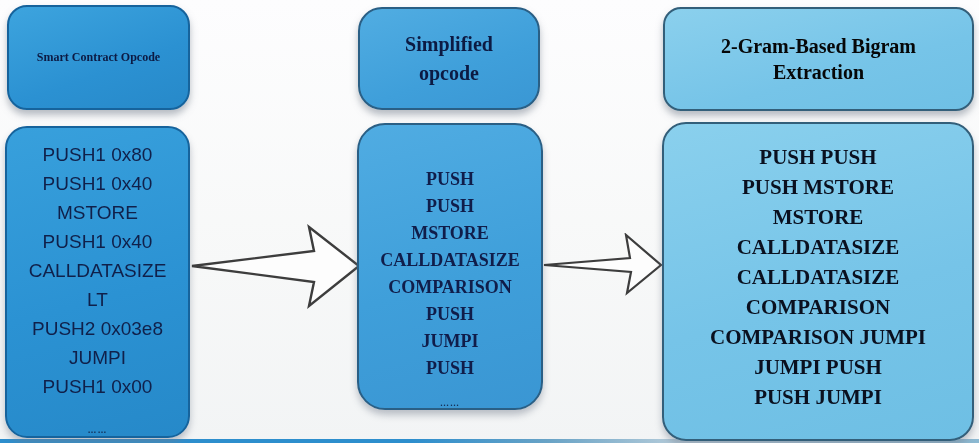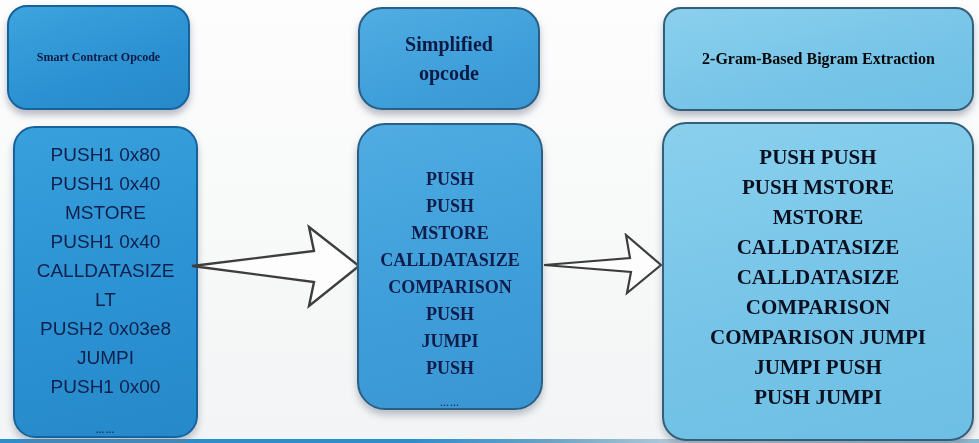--- a/index.html
+++ b/index.html
@@ -42,21 +42,20 @@
   }
   .c1b {
     left: 5px; top: 126px; width: 185px; height: 312px;
     border-radius: 22px;
     background: linear-gradient(165deg, #38a0dc 0%, #2b92d3 55%, #2689c9 100%);
     border: 2px solid #16639c;
     color: #10204a;
     font-family: "Liberation Sans", sans-serif;
     font-size: 19px; line-height: 29px;
     padding-top: 12px;
-    margin-left: 8px;
   }
   
   .c2h {
     left: 358px; top: 7px; width: 182px; height: 103px;
     border-radius: 24px;
     background: linear-gradient(160deg, #51ade2 0%, #3f9fda 60%, #3a97d4 100%);
     border: 2px solid #2a5f85;
     color: #0c1a43;
     font-size: 20px; line-height: 1.45;
   }
@@ -70,21 +69,21 @@
     font-size: 18px; line-height: 27px;
     padding-top: 41px;
   }
   
   .c3h {
     left: 663px; top: 7px; width: 311px; height: 104px;
     border-radius: 18px;
     background: linear-gradient(165deg, #8bd0ed 0%, #76c4e8 60%, #6fc0e5 100%);
     border: 2px solid #335f7a;
     color: #060708;
-    font-size: 16px; line-height: 1.3;
+    font-size: 20px; line-height: 1.3;
   }
   .c3b {
     left: 662px; top: 122px; width: 312px; height: 319px;
     border-radius: 24px;
     background: linear-gradient(165deg, #8ad0ed 0%, #76c4e8 55%, #6ebfe4 100%);
     border: 2px solid #335f7a;
     color: #0a101f;
     font-weight: bold;
     font-size: 21px; line-height: 30px;
     padding-top: 18px;

